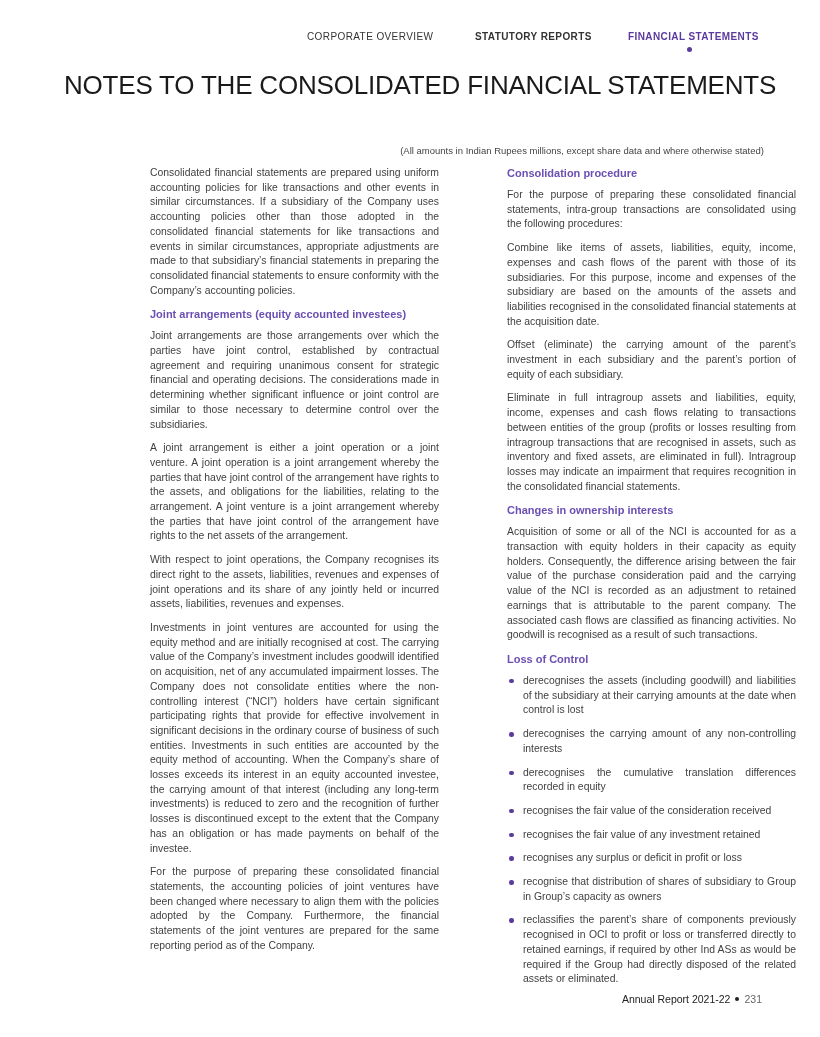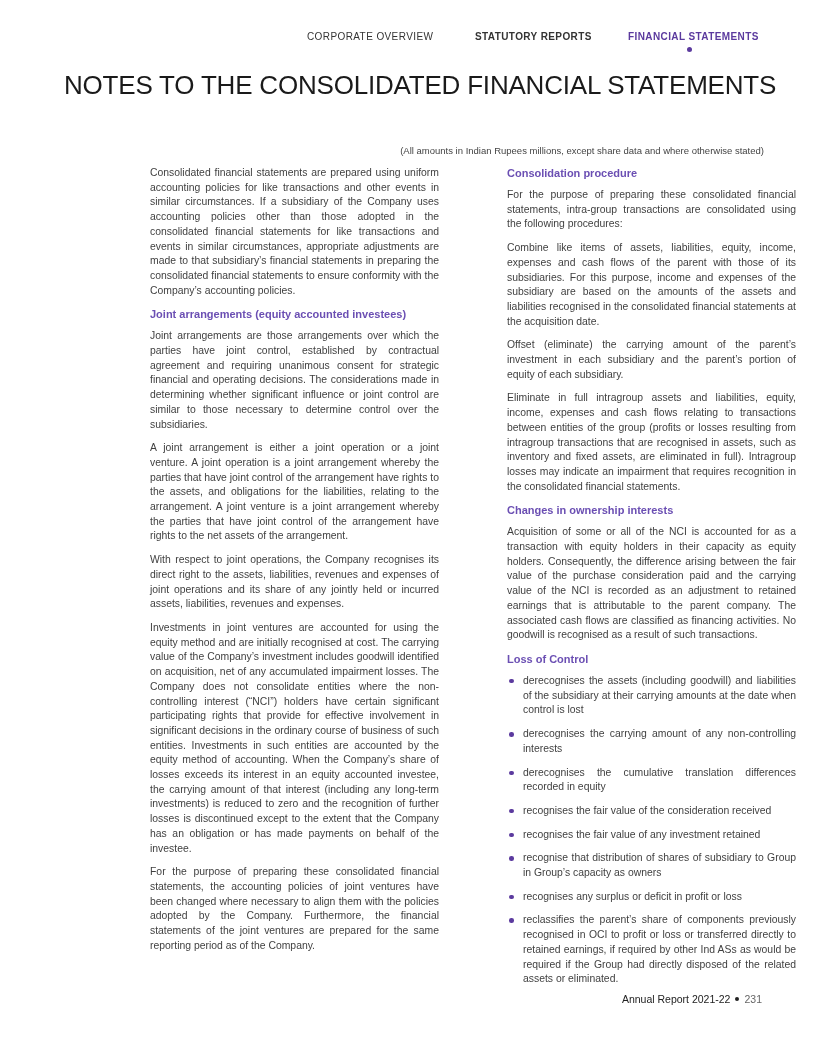--- a/index.html
+++ b/index.html
@@ -56,21 +56,21 @@
   <h3>Changes in ownership interests</h3>
   <p>Acquisition of some or all of the NCI is accounted for as a transaction with equity holders in their capacity as equity holders. Consequently, the difference arising between the fair value of the purchase consideration paid and the carrying value of the NCI is recorded as an adjustment to retained earnings that is attributable to the parent company. The associated cash flows are classified as financing activities. No goodwill is recognised as a result of such transactions.</p>
 
   <h3>Loss of Control</h3>
   <ul class="bullets">
     <li><span class="bullet-dot"></span><span>derecognises the assets (including goodwill) and liabilities of the subsidiary at their carrying amounts at the date when control is lost</span></li>
     <li><span class="bullet-dot"></span><span>derecognises the carrying amount of any non-controlling interests</span></li>
     <li><span class="bullet-dot"></span><span>derecognises the cumulative translation differences recorded in equity</span></li>
     <li><span class="bullet-dot"></span><span>recognises the fair value of the consideration received</span></li>
     <li><span class="bullet-dot"></span><span>recognises the fair value of any investment retained</span></li>
+    <li><span class="bullet-dot"></span><span>recognises any surplus or deficit in profit or loss</span></li>
     <li><span class="bullet-dot"></span><span>recognise that distribution of shares of subsidiary to Group in Group’s capacity as owners</span></li>
-    <li><span class="bullet-dot"></span><span>recognises any surplus or deficit in profit or loss</span></li>
     <li><span class="bullet-dot"></span><span>reclassifies the parent’s share of components previously recognised in OCI to profit or loss or transferred directly to retained earnings, if required by other Ind ASs as would be required if the Group had directly disposed of the related assets or eliminated.</span></li>
   </ul>
 </section>
 
 <footer class="footer">
   <span>Annual Report 2021-22</span><span class="dot"></span><span class="pg">231</span>
 </footer>
 
 </body></html>

